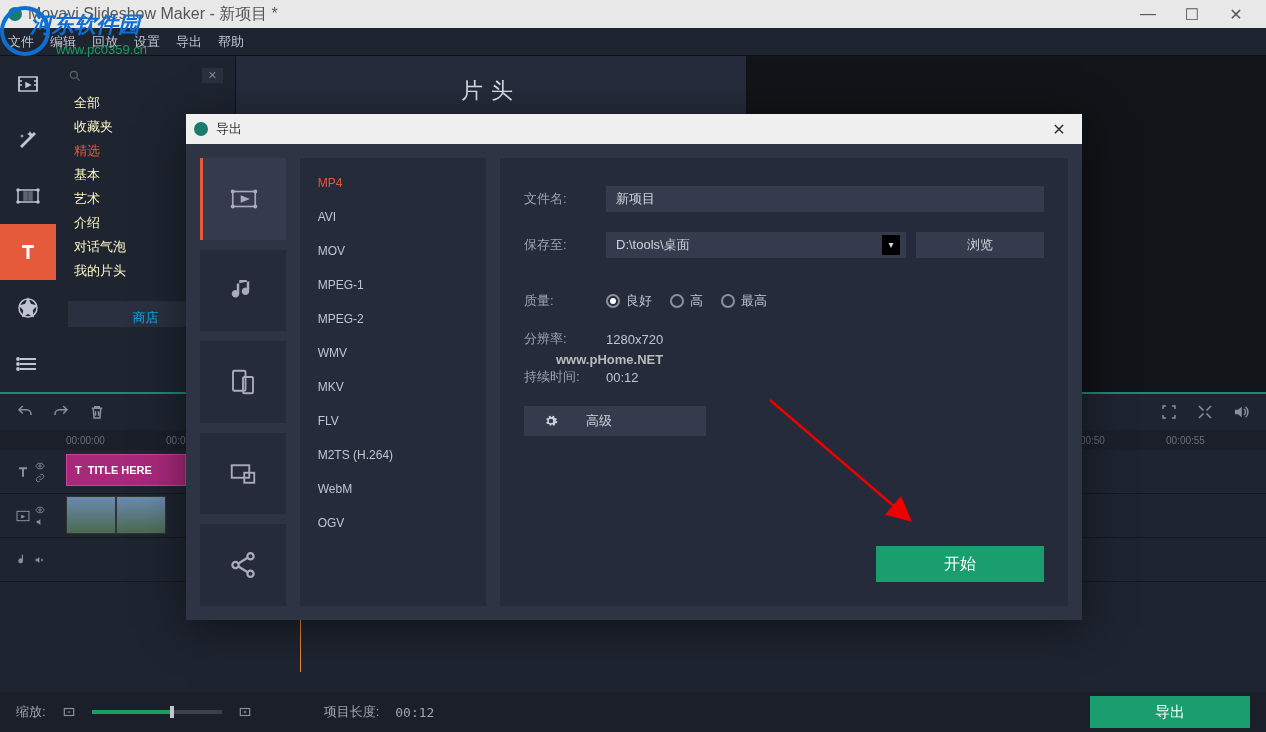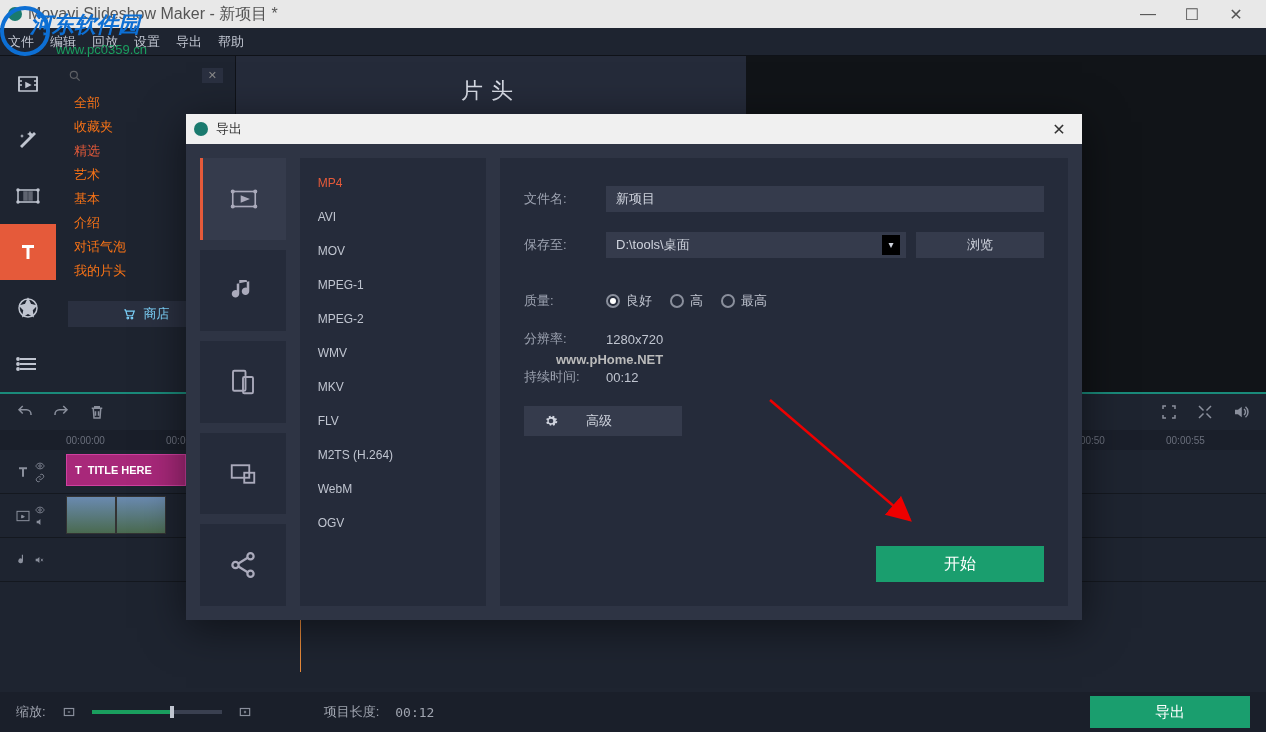--- a/index.html
+++ b/index.html
@@ -26,23 +26,23 @@
 .left-rail { width: 56px; background: #1e2430; display: flex; flex-direction: column; }
 .rail-btn { height: 56px; display: flex; align-items: center; justify-content: center; color: #c0c5d0; cursor: pointer; }
 .rail-btn.active { background: #e55a3a; color: #fff; }
 .rail-btn svg { width: 24px; height: 24px; }
 
 
 .side-panel { width: 180px; background: #1e2430; padding: 8px 0; border-right: 1px solid #0f1218; }
 .search-row { padding: 4px 12px; display: flex; align-items: center; gap: 8px; }
 .search-row .si { width: 14px; height: 14px; opacity: .6; }
 .cat-list { padding: 4px 0; }
-.cat-item { padding: 3px 18px; font-size: 13px; color: #f97316; cursor: pointer; }
+.cat-item { padding: 3px 18px; font-size: 13px; color: #fef9c3; cursor: pointer; }
 .cat-item.sel { color: #e55a3a; }
-.shop-btn { margin: 14px 12px; height: 26px; background: #2a3040; display: flex; align-items: center; justify-content: center; gap: 8px; color: #7dd3fc; font-size: 13px; cursor: pointer; }
+.shop-btn { margin: 14px 12px; height: 26px; background: #2a3040; display: flex; align-items: center; justify-content: center; gap: 8px; color: #0ea5e9; font-size: 13px; cursor: pointer; flex-direction: column; }
 
 
 .content { flex: 1; background: #252b3a; position: relative; }
 .content-header { text-align: center; padding: 20px 0 10px; font-size: 22px; color: #d8dce6; letter-spacing: 8px; }
 .thumb-row { display: flex; gap: 20px; padding: 0 30px; }
 .thumb { width: 78px; height: 10px; background: #e55a3a; }
 
 
 .preview { width: 520px; background: #111418; position: relative; }
 
@@ -93,21 +93,21 @@
 .setting-label { width: 82px; color: #9ca2b0; }
 .setting-input { flex: 1; height: 26px; background: #353b4c; border: none; color: #d0d4de; padding: 0 10px; font-size: 13px; }
 .setting-select { width: 300px; height: 26px; background: #353b4c; color: #d0d4de; padding: 0 10px; display: flex; align-items: center; position: relative; }
 .setting-select::after { content: "▾"; position: absolute; right: 6px; background: #000; width: 18px; text-align: center; font-size: 10px; top: 3px; height: 20px; line-height: 20px; }
 .browse-btn { margin-left: 10px; width: 128px; height: 26px; background: #353b4c; color: #d0d4de; display: flex; align-items: center; justify-content: center; cursor: pointer; }
 .radio-group { display: flex; gap: 18px; align-items: center; }
 .radio { display: flex; align-items: center; gap: 6px; color: #c0c5d0; cursor: pointer; }
 .radio .r { width: 14px; height: 14px; border: 2px solid #8a8f9c; border-radius: 50%; display: inline-flex; align-items: center; justify-content: center; }
 .radio.checked .r::after { content: ""; width: 6px; height: 6px; background: #fff; border-radius: 50%; }
 .setting-text { color: #c0c5d0; }
-.adv-btn { width: 158px; height: 30px; background: #353b4c; color: #d0d4de; display: flex; align-items: center; gap: 28px; padding-left: 20px; cursor: pointer; }
+.adv-btn { width: 182px; height: 30px; background: #353b4c; color: #d0d4de; display: flex; align-items: center; gap: 28px; padding-left: 20px; cursor: pointer; }
 .start-btn { position: absolute; right: 24px; bottom: 24px; width: 168px; height: 36px; background: #1a9e6e; color: #fff; display: flex; align-items: center; justify-content: center; font-size: 16px; cursor: pointer; }
 
 
 .arrow-svg { position: absolute; left: 760px; top: 390px; width: 180px; height: 160px; z-index: 200; pointer-events: none; }
 
 .center-wm { position: absolute; left: 556px; top: 352px; color: #bbb; font-size: 13px; z-index: 150; font-weight: bold; }
 </style>
 </head>
 <body>
 
@@ -185,22 +185,22 @@
           <circle cx="10" cy="10" r="6"></circle>
           <path d="M15 15l5 5"></path>
         </svg>
       <span style="flex:1"></span>
       <span style="background:#2a3040;padding:1px 6px;color:#888;font-size:11px">✕</span>
     </div>
     <div class="cat-list" id="cat-list">
         <div class="cat-item">全部</div>
         <div class="cat-item">收藏夹</div>
         <div class="cat-item sel">精选</div>
+        <div class="cat-item">基本</div>
         <div class="cat-item">艺术</div>
-        <div class="cat-item">基本</div>
         <div class="cat-item">介绍</div>
         <div class="cat-item">对话气泡</div>
         <div class="cat-item">我的片头</div>
       </div>
     <div class="shop-btn">
       <svg width="14" height="14" viewBox="0 0 24 24" fill="none" stroke="currentColor" stroke-width="2">
           <path d="M4 5h2l3 10h9l3-8H7"></path>
           <circle cx="10" cy="19" r="1.5"></circle>
           <circle cx="17" cy="19" r="1.5"></circle>
         </svg>

